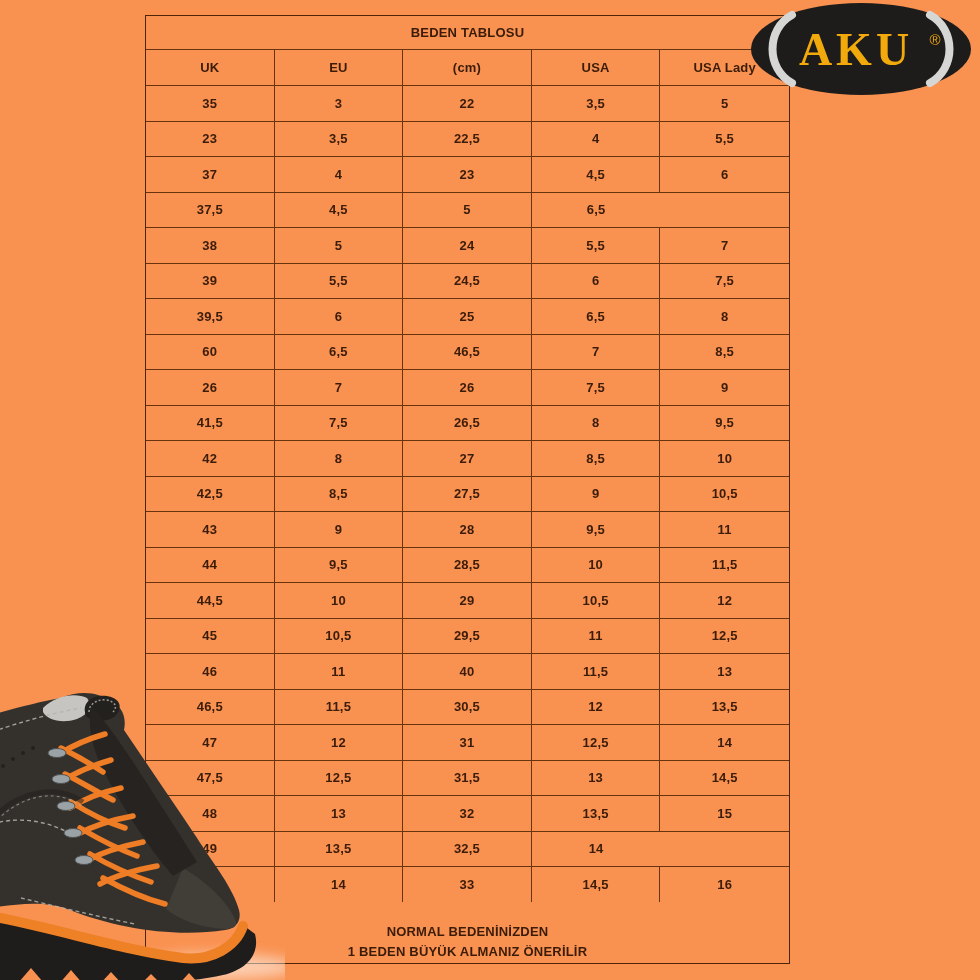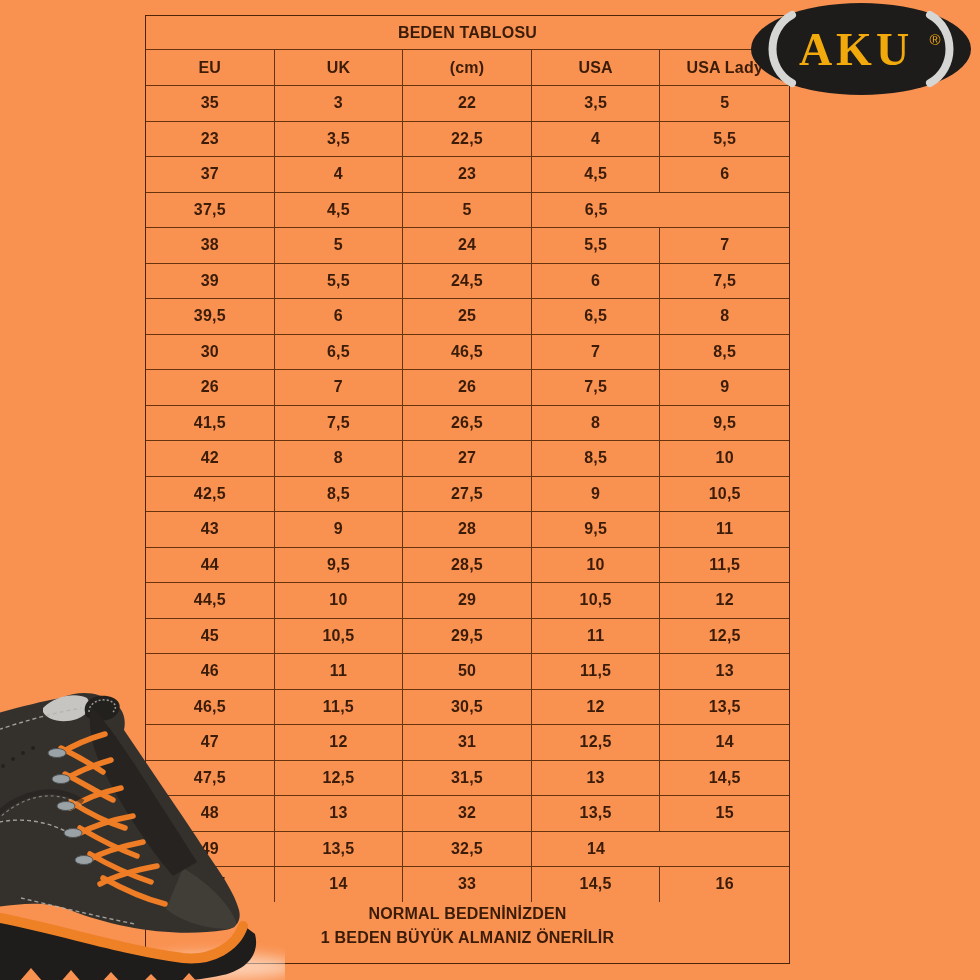--- a/index.html
+++ b/index.html
@@ -8,52 +8,52 @@
     background:#f99150;
     font-family:"Liberation Sans", sans-serif;
     -webkit-font-smoothing:antialiased;
   }
   
   .size-table{
     position:absolute;left:145px;top:15px;width:645px;
     border:1px solid #4f2509;
     box-sizing:border-box;
     color:#3a1c08;
-    font-weight:bold;font-size:16px;letter-spacing:.2px;
+    font-weight:bold;font-size:13px;letter-spacing:.2px;
     z-index:1;
   }
   .t-row{display:grid;grid-template-columns:repeat(5,1fr);border-bottom:1px solid #68330f;}
   .t-row:last-child{border-bottom:none;}
   .t-cell{
     display:flex;align-items:center;justify-content:center;
     border-right:1px solid #68330f;box-sizing:border-box;
     height:34.5px;
   }
   .t-cell:last-child{border-right:none;}
   .title-row{display:flex;align-items:center;justify-content:center;height:33px;border-bottom:1px solid #68330f;}
   .header-row .t-cell{height:35px;}
   .footer-row{
-    display:flex;flex-direction:column;align-items:center;justify-content:flex-start;
+    display:flex;flex-direction:column;align-items:center;justify-content:flex-end;
     height:61px;line-height:1.55;text-align:center;
   }
   
   .brand-logo{position:absolute;left:750px;top:1px;width:222px;height:96px;z-index:6;}
   
   .product-photo{position:absolute;left:-15px;top:670px;width:300px;height:312px;z-index:5;}
 </style>
 </head>
 <body>
 
 <div class="canvas">
 
   <div class="size-table">
     <div class="title-row">BEDEN TABLOSU</div>
     <div class="t-row header-row">
+        <div class="t-cell">UK</div>
         <div class="t-cell">EU</div>
-        <div class="t-cell">UK</div>
         <div class="t-cell">(cm)</div>
         <div class="t-cell">USA</div>
         <div class="t-cell">USA Lady</div>
       </div>
     <div>
         <div class="t-row">
           <div class="t-cell">35</div>
           <div class="t-cell">3</div>
           <div class="t-cell">22</div>
           <div class="t-cell">3,5</div>
@@ -94,21 +94,21 @@
           <div class="t-cell">7,5</div>
         </div>
         <div class="t-row">
           <div class="t-cell">39,5</div>
           <div class="t-cell">6</div>
           <div class="t-cell">25</div>
           <div class="t-cell">6,5</div>
           <div class="t-cell">8</div>
         </div>
         <div class="t-row">
-          <div class="t-cell">30</div>
+          <div class="t-cell">60</div>
           <div class="t-cell">6,5</div>
           <div class="t-cell">46,5</div>
           <div class="t-cell">7</div>
           <div class="t-cell">8,5</div>
         </div>
         <div class="t-row">
           <div class="t-cell">26</div>
           <div class="t-cell">7</div>
           <div class="t-cell">26</div>
           <div class="t-cell">7,5</div>
@@ -159,21 +159,21 @@
         <div class="t-row">
           <div class="t-cell">45</div>
           <div class="t-cell">10,5</div>
           <div class="t-cell">29,5</div>
           <div class="t-cell">11</div>
           <div class="t-cell">12,5</div>
         </div>
         <div class="t-row">
           <div class="t-cell">46</div>
           <div class="t-cell">11</div>
-          <div class="t-cell">50</div>
+          <div class="t-cell">40</div>
           <div class="t-cell">11,5</div>
           <div class="t-cell">13</div>
         </div>
         <div class="t-row">
           <div class="t-cell">46,5</div>
           <div class="t-cell">11,5</div>
           <div class="t-cell">30,5</div>
           <div class="t-cell">12</div>
           <div class="t-cell">13,5</div>
         </div>

